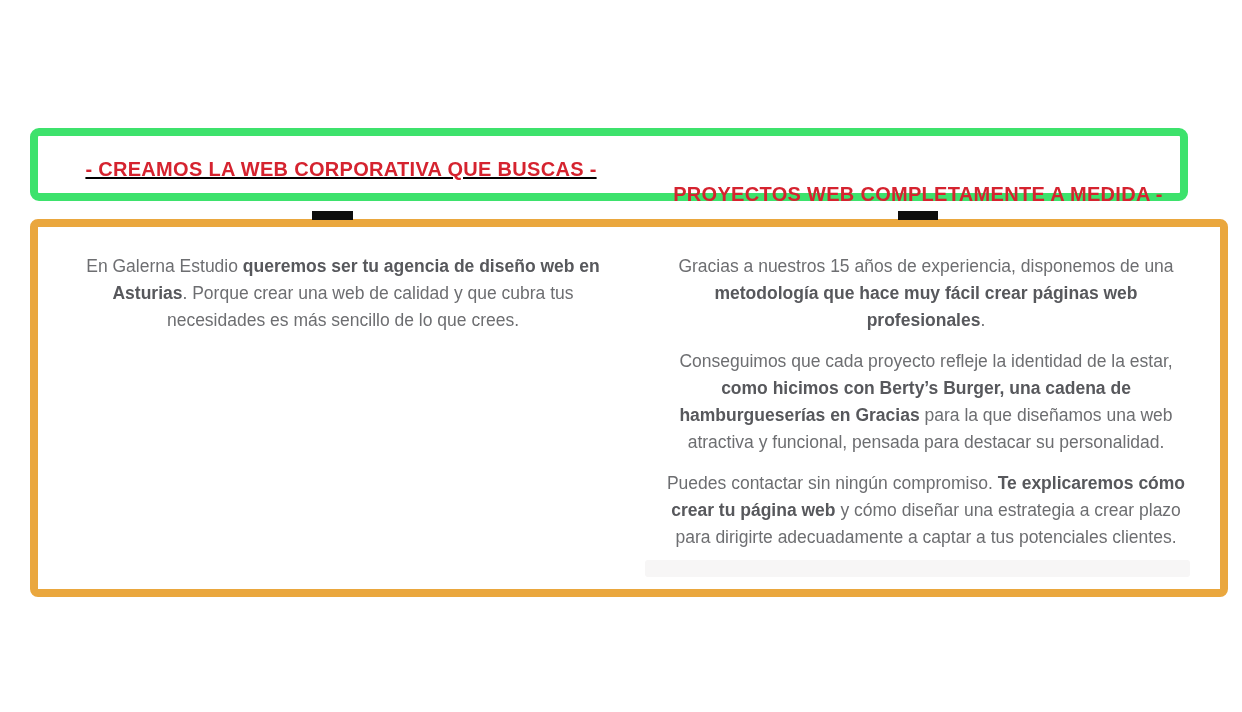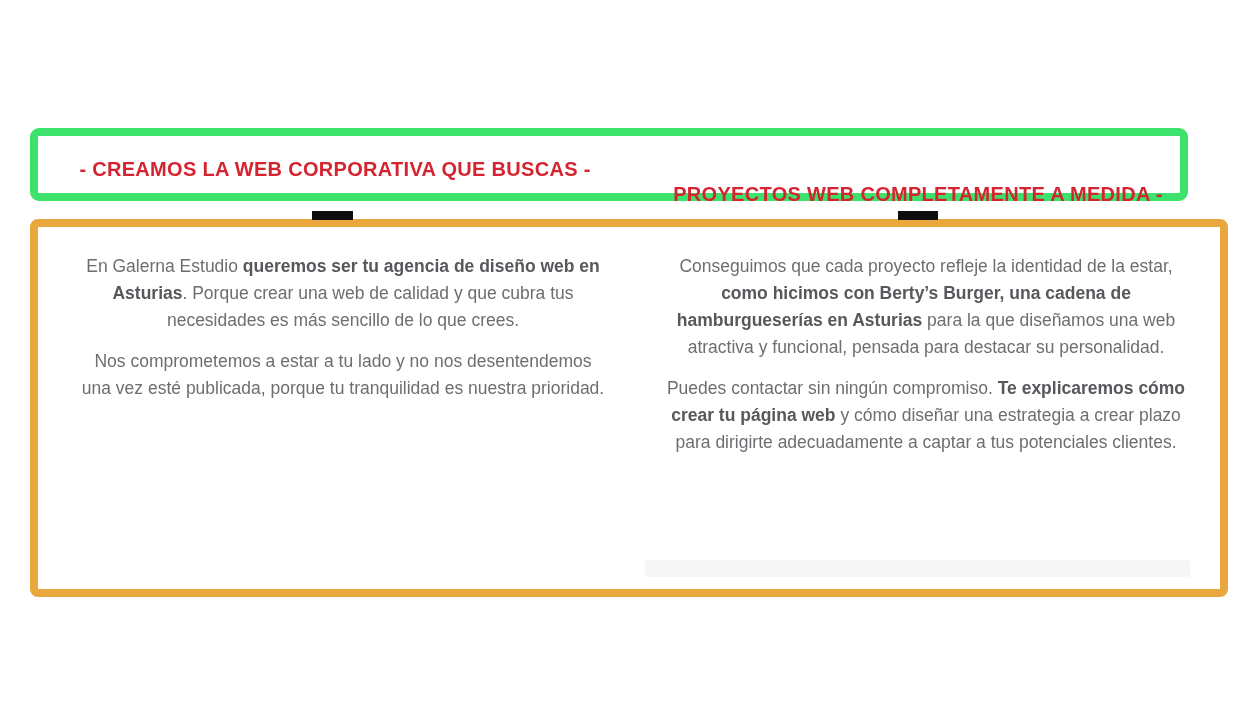--- a/index.html
+++ b/index.html
@@ -12,21 +12,21 @@
   
   .headings-box {
     position: absolute; left: 30px; top: 128px; width: 1158px; height: 73px;
     box-sizing: border-box; border: 8px solid #3de26c; border-radius: 9px;
     background: #ffffff;
   }
   .heading-cell {
     position: absolute; top: 133px; height: 73px;
     display: flex; align-items: center; justify-content: center;
   }
-  .heading-cell.left  { left: 62px;  width: 546px; }
+  .heading-cell.left  { left: 68px;  width: 546px; text-decoration: underline; }
   .heading-cell.right { left: 645px; width: 546px; align-items: flex-end; }
   .heading-cell h2 {
     margin: 0; font-size: 20px; font-weight: 700; letter-spacing: 0.3px;
     color: #d5232f; text-align: center; white-space: nowrap;
   }
 
   
   .marker {
     position: absolute; top: 211px; height: 9px; background: #0d0d0d; z-index: 3;
   }
@@ -68,23 +68,23 @@
     <h2>PROYECTOS WEB COMPLETAMENTE A MEDIDA -</h2>
   </div>
 
   <div class="marker left"></div>
   <div class="marker right"></div>
 
   <section class="content-box"></section>
 
   <div class="text-col left">
     <p><span>En Galerna Estudio </span><strong>queremos ser tu agencia de diseño web en Asturias</strong><span>. Porque crear una web de calidad y que cubra tus necesidades es más sencillo de lo que crees.</span></p>
-    <p><span>Nos comprometemos a estar a tu lado y no nos desentendemos una vez esté publicada, porque tu tranquilidad es nuestra prioridad.</span></p>
   </div>
 
   <div class="text-col right">
-    <p><span>Conseguimos que cada proyecto refleje la identidad de la estar, </span><strong>como hicimos con Berty’s Burger, una cadena de hamburgueserías en Asturias</strong><span> para la que diseñamos una web atractiva y funcional, pensada para destacar su personalidad.</span></p>
+    <p><span>Gracias a nuestros 15 años de experiencia, disponemos de una </span><strong>metodología que hace muy fácil crear páginas web profesionales</strong><span>.</span></p>
+    <p><span>Conseguimos que cada proyecto refleje la identidad de la estar, </span><strong>como hicimos con Berty’s Burger, una cadena de hamburgueserías en Gracias</strong><span> para la que diseñamos una web atractiva y funcional, pensada para destacar su personalidad.</span></p>
     <p><span>Puedes contactar sin ningún compromiso. </span><strong>Te explicaremos cómo crear tu página web</strong><span> y cómo diseñar una estrategia a crear plazo para dirigirte adecuadamente a captar a tus potenciales clientes.</span></p>
   </div>
 
   <div class="ghost-bar"></div>
 
 </div>
 
 </body></html>

